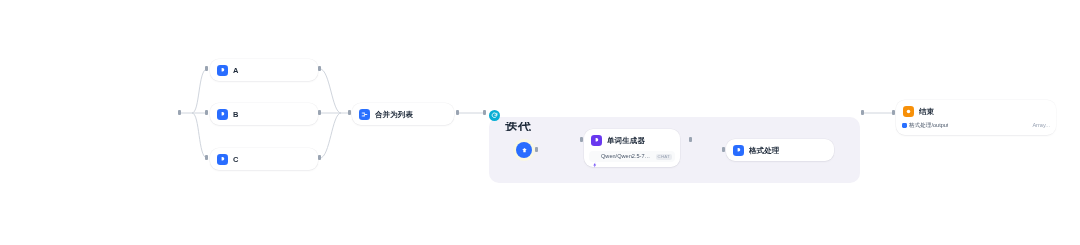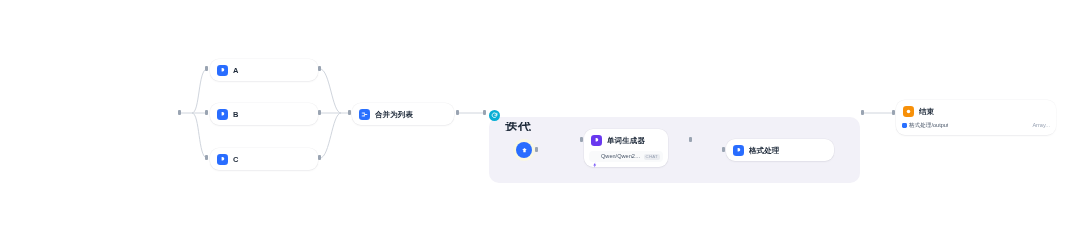--- a/index.html
+++ b/index.html
@@ -120,21 +120,21 @@
   }
 
   
   #node-start  { left: 62px;  top: 103px; width: 118px; }
   #node-a      { left: 210px; top: 59px;  width: 108px; }
   #node-b      { left: 210px; top: 103px; width: 108px; }
   #node-c      { left: 210px; top: 148px; width: 108px; }
   #node-merge  { left: 352px; top: 103px; width: 102px; }
 
   #node-llm {
-    left: 584px; top: 129px; width: 84px;
+    left: 584px; top: 129px; width: 96px;
   }
   #node-format {
     left: 726px; top: 139px; width: 108px;
   }
   #node-end {
     left: 896px; top: 100px; width: 160px;
   }
 
   
   .model-row {

